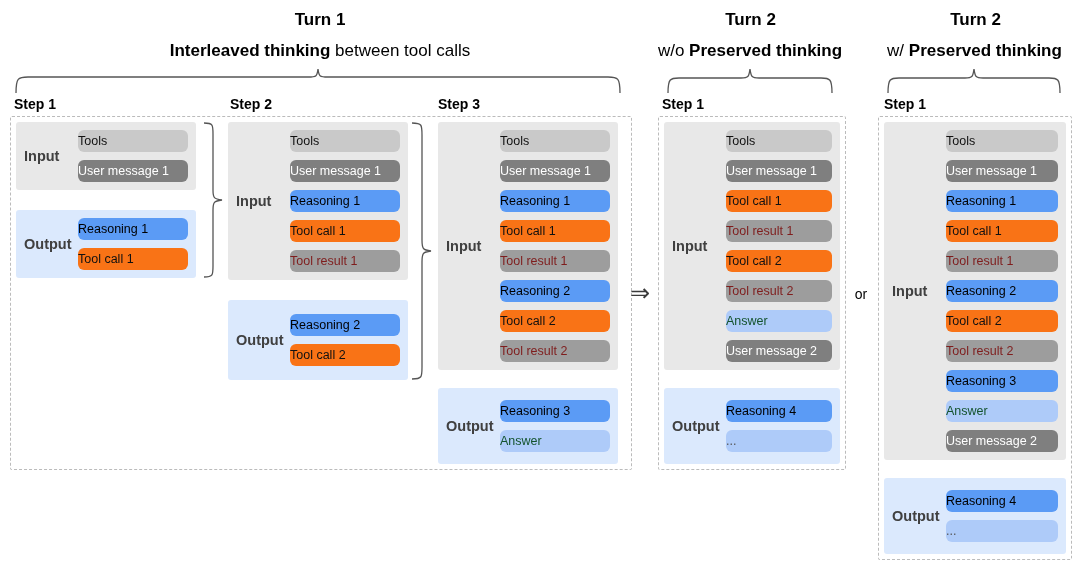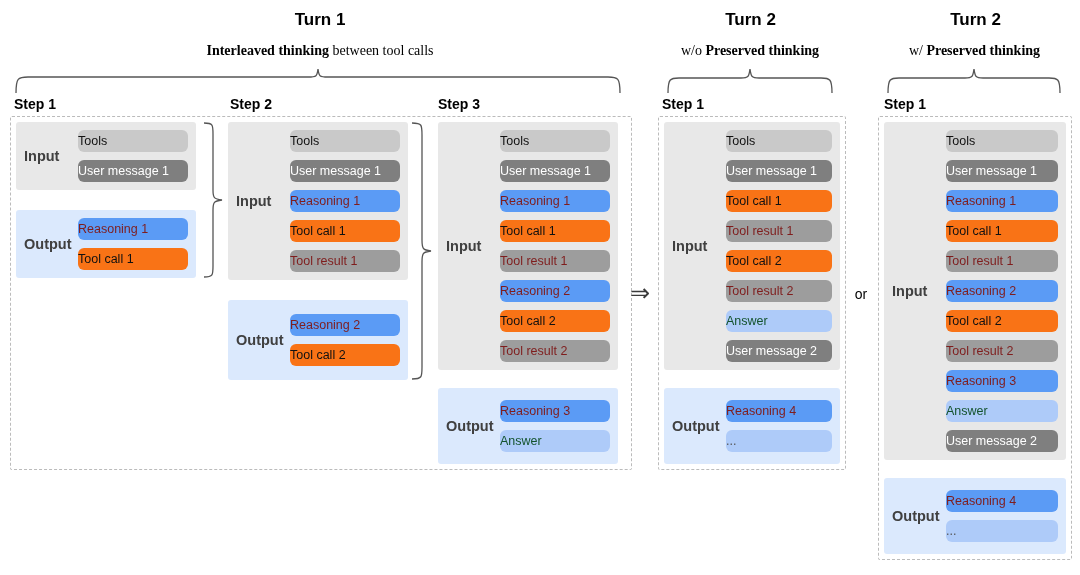--- a/index.html
+++ b/index.html
@@ -12,21 +12,21 @@
 
   
   .abs{position:absolute;}
 
   
   .turn-title{
     font-size:17px;font-weight:bold;text-align:center;
     letter-spacing:0px;line-height:20px;
   }
   .turn-sub{
-    font-size:14px;text-align:center;line-height:18px;font-weight:normal;font-family:Liberation Serif, serif;
+    font-size:17px;text-align:center;line-height:18px;font-weight:normal;
   }
   .turn-sub b{font-weight:bold;}
   .step-title{
     font-size:14px;font-weight:bold;text-align:left;line-height:17px;
   }
 
   
   .dashed{
     border:1px dashed #bbbbbb;border-radius:2px;
     box-sizing:border-box;
@@ -48,21 +48,21 @@
     display:flex;flex-direction:column;gap:8px;
     flex:1 1 auto;padding-right:8px;
   }
   .pill{
     height:22px;line-height:22px;border-radius:6px;
     font-size:12.5px;text-align:left;
     box-sizing:border-box;overflow:hidden;white-space:nowrap;
   }
   .p-tools{background:#c9c9c9;color:#111;}
   .p-user{background:#7f7f7f;color:#ffffff;}
-  .p-reason{background:#5b9bf5;color:#7f1d1d;}
+  .p-reason{background:#5b9bf5;color:#000000;}
   .p-toolcall{background:#f97316;color:#111;}
   .p-result{background:#9d9d9d;color:#7f1d1d;}
   .p-answer{background:#aecbf9;color:#14532d;}
   .p-ellipsis{background:#aecbf9;color:#555;}
 
   
   .arrow-glyph{
     font-size:24px;line-height:24px;color:#3a3a3a;
     text-align:center;font-family:"DejaVu Sans",sans-serif;
   }

